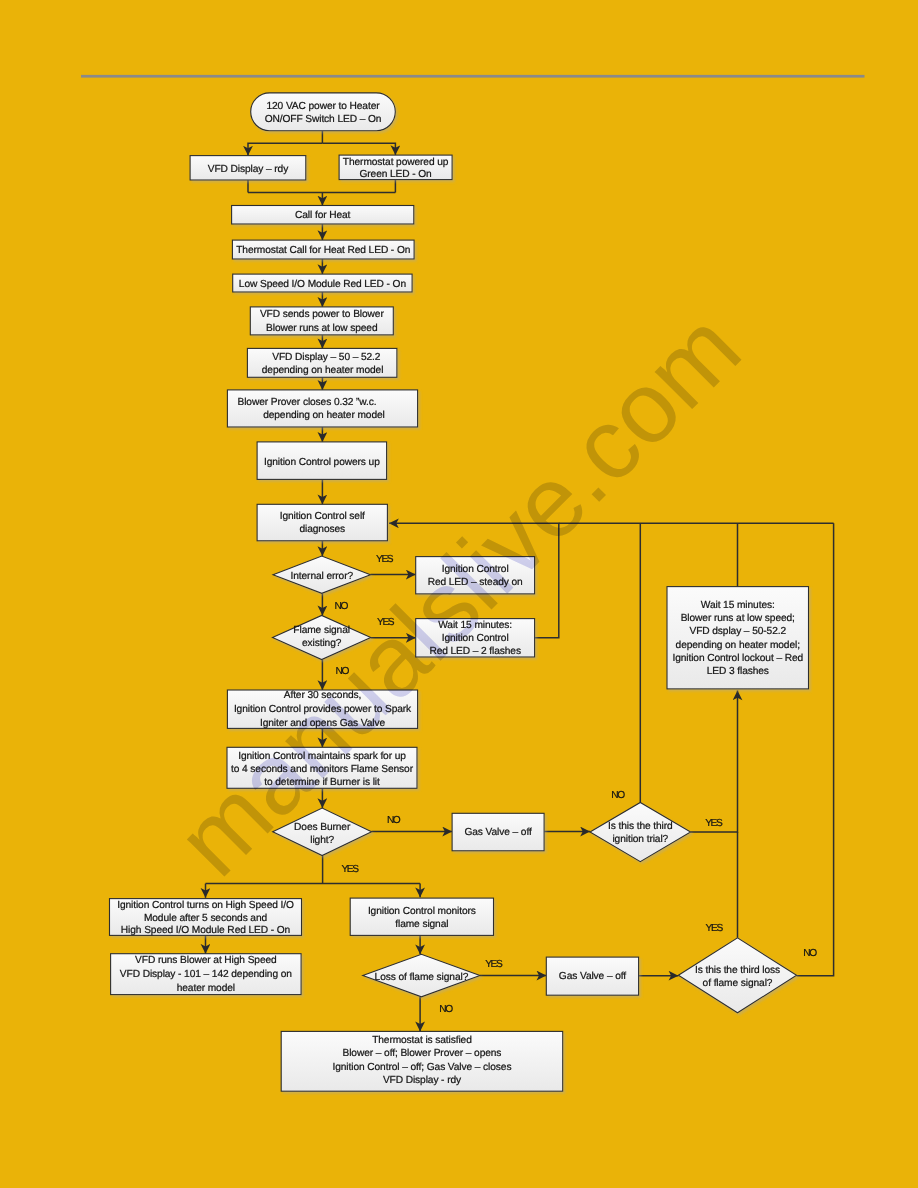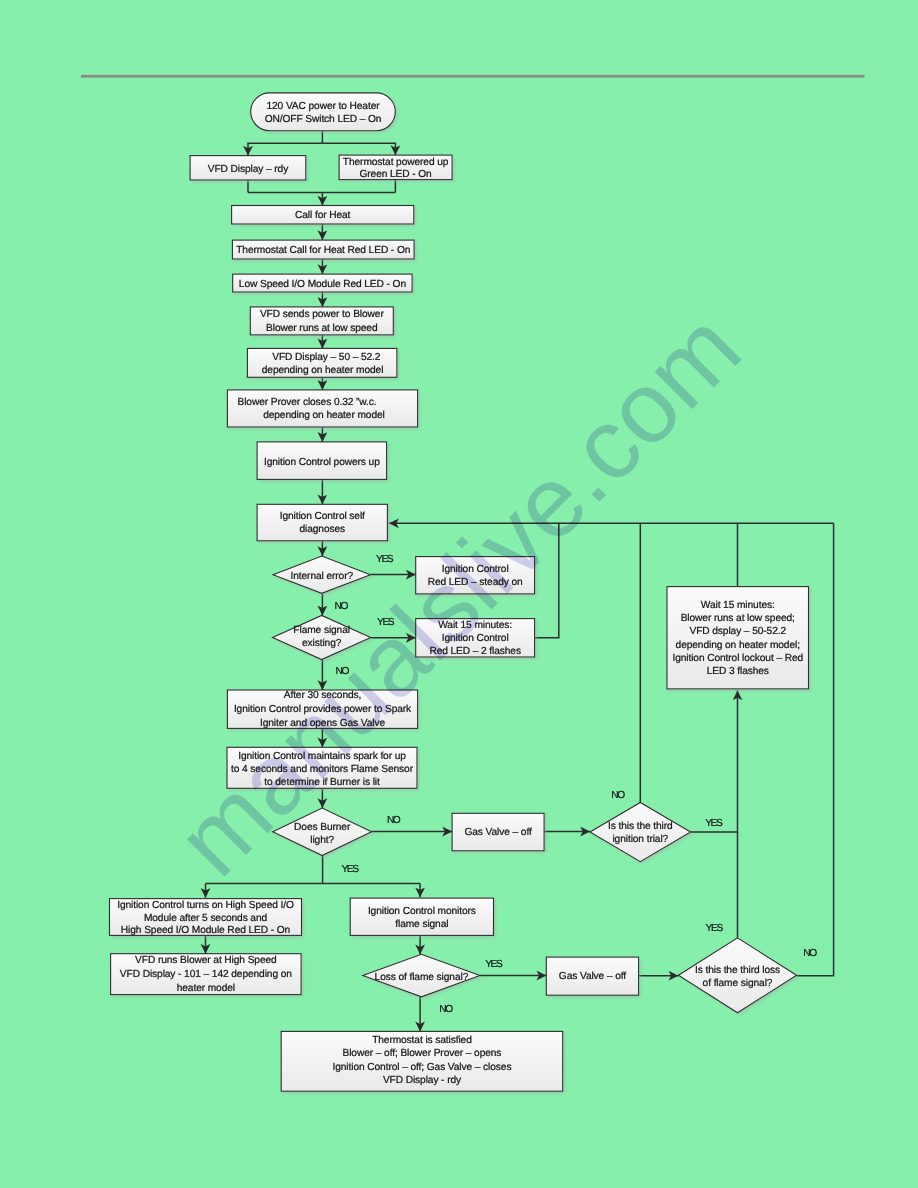--- a/index.html
+++ b/index.html
@@ -1,19 +1,19 @@
 <!DOCTYPE html>
 <html><head>
 <meta charset="utf-8">
 <title>Heater Sequence of Operation Flowchart</title>
 <style>
   html,body{margin:0;padding:0;background:#ffffff;}
   *{-webkit-font-smoothing:antialiased;text-rendering:geometricPrecision;}
   body{width:918px;height:1188px;overflow:hidden;font-family:"Liberation Sans",sans-serif;}
-  #page{position:relative;width:918px;height:1188px;background:#86efac;}
+  #page{position:relative;width:918px;height:1188px;background:#eab308;}
   svg{display:block;}
   .nodetext{font-family:"Liberation Sans",sans-serif;font-size:10.2px;letter-spacing:-0.1px;
             fill:#141414;stroke:#141414;stroke-width:0.22px;paint-order:stroke fill;text-anchor:middle;}
   .edgelabel{font-family:"Liberation Sans",sans-serif;font-size:10.2px;letter-spacing:-1.4px;
              fill:#141414;stroke:#141414;stroke-width:0.2px;paint-order:stroke fill;text-anchor:start;}
   .watermark{font-family:"Liberation Sans",sans-serif;mix-blend-mode:multiply;}
   .nshape{fill:url(#nodefill);stroke:#2e2e2e;stroke-width:1.1px;filter:url(#nshadow);}
   .conn{fill:none;stroke:#2e2e2e;stroke-width:1.5px;stroke-linejoin:miter;}
 </style>
 </head>

